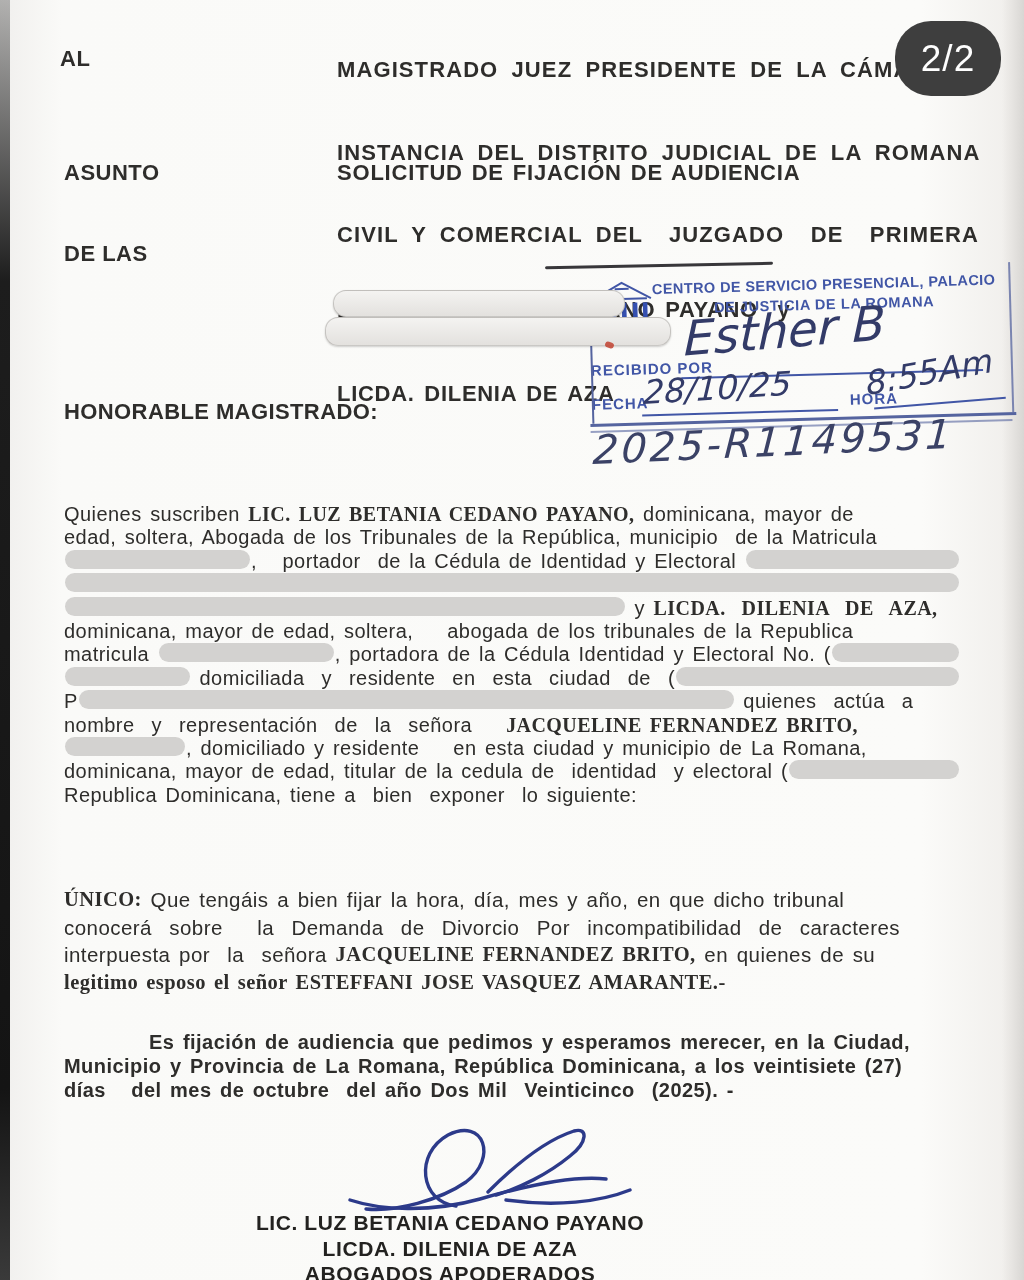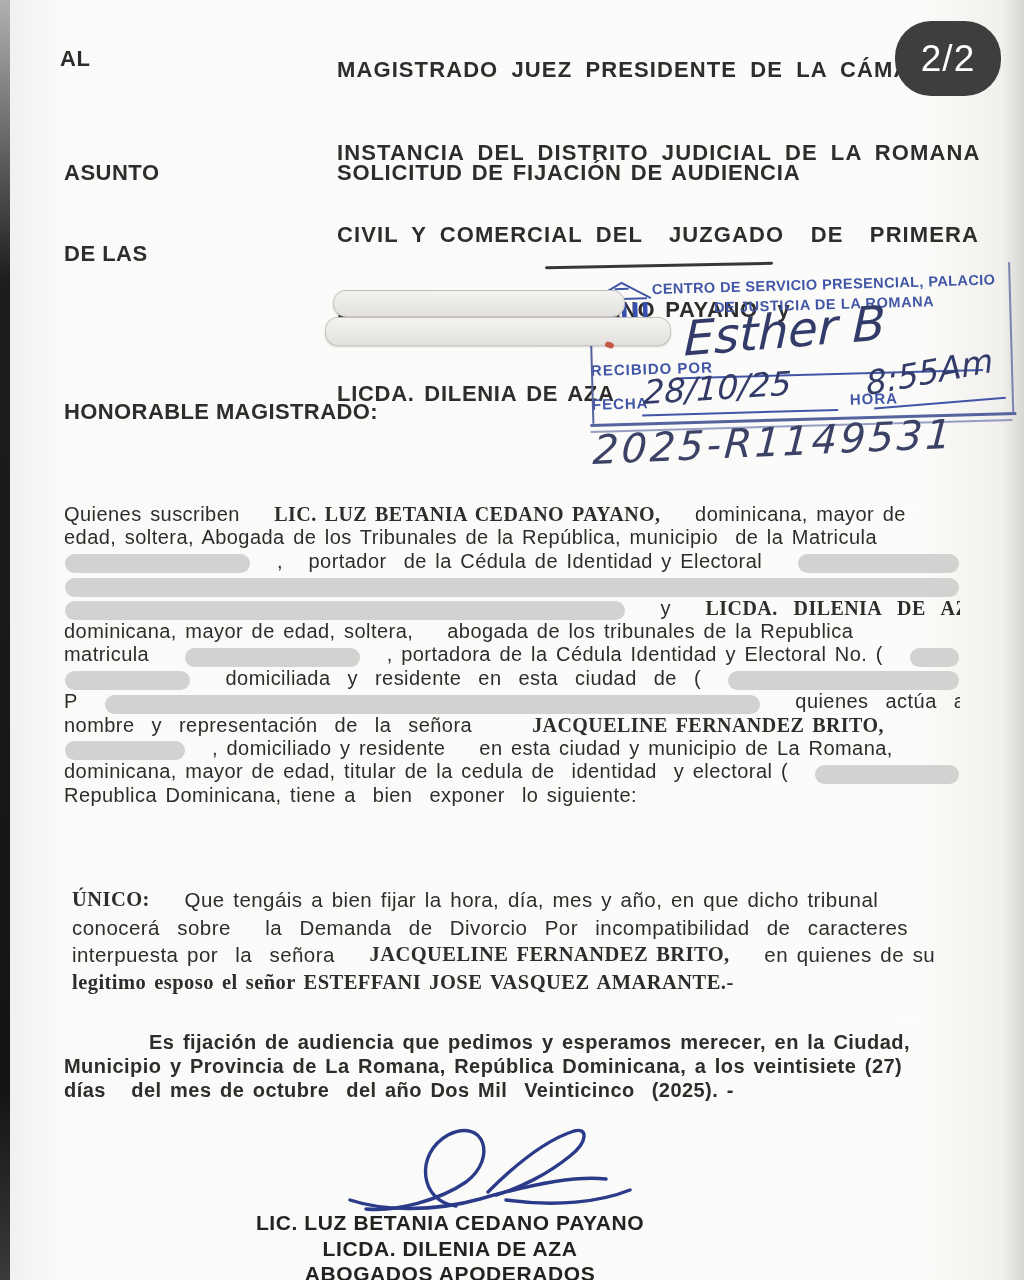--- a/index.html
+++ b/index.html
@@ -43,23 +43,23 @@
   .tape{border-radius:13px;background:linear-gradient(180deg,#f4f3f1,#e3e1de);
     box-shadow:0 1px 2px rgba(0,0,0,.18);border:1px solid rgba(150,148,145,.45);z-index:20;}
   .tape1{left:333px;top:290px;width:290px;height:25px;}
   .tape2{left:325px;top:317px;width:344px;height:27px;}
   .pen-underline{left:545px;top:264px;width:228px;height:3px;background:#38373a;
     transform:rotate(-1.1deg);border-radius:2px;z-index:15;}
   .red-speck{left:605px;top:342px;width:9px;height:6px;background:#c24a3a;border-radius:3px;
     transform:rotate(20deg);opacity:.9;z-index:25;}
   
   .para{position:absolute;left:64px;width:896px;overflow:hidden;}
-  .bline{display:flex;align-items:flex-end;white-space:pre;letter-spacing:.45px;word-spacing:2.5px;overflow:hidden;gap:26px;}
+  .bline{display:flex;align-items:flex-start;white-space:pre;letter-spacing:.45px;word-spacing:2.5px;overflow:hidden;}
   .p1{top:503px;} .p1 .bline{height:23.4px;line-height:23.4px;font-size:20px;}
-  .unico{top:886px;margin-left:8px;} .unico .bline{height:27.5px;line-height:27.5px;font-size:20.5px;}
+  .unico{top:886px;} .unico .bline{height:27.5px;line-height:27.5px;font-size:20.5px;}
   .closing{top:1031px;font-weight:bold;} .closing .bline{height:23.8px;line-height:23.8px;font-size:20px;}
   .redact{display:inline-block;height:19px;background:#d3d2d0;border-radius:10px;flex:0 0 auto;margin:0 1px;}
   .redact.fill{flex:1 1 auto;min-width:40px;}
   .b{font-weight:bold;font-family:Liberation Serif, serif;}
   
   .signature-svg{left:338px;top:1120px;z-index:5;}
   .sig-names{left:150px;top:1210px;width:600px;text-align:center;font-weight:bold;
     font-size:21px;line-height:25.5px;letter-spacing:.6px;color:#232220;}
 </style>
 </head>

